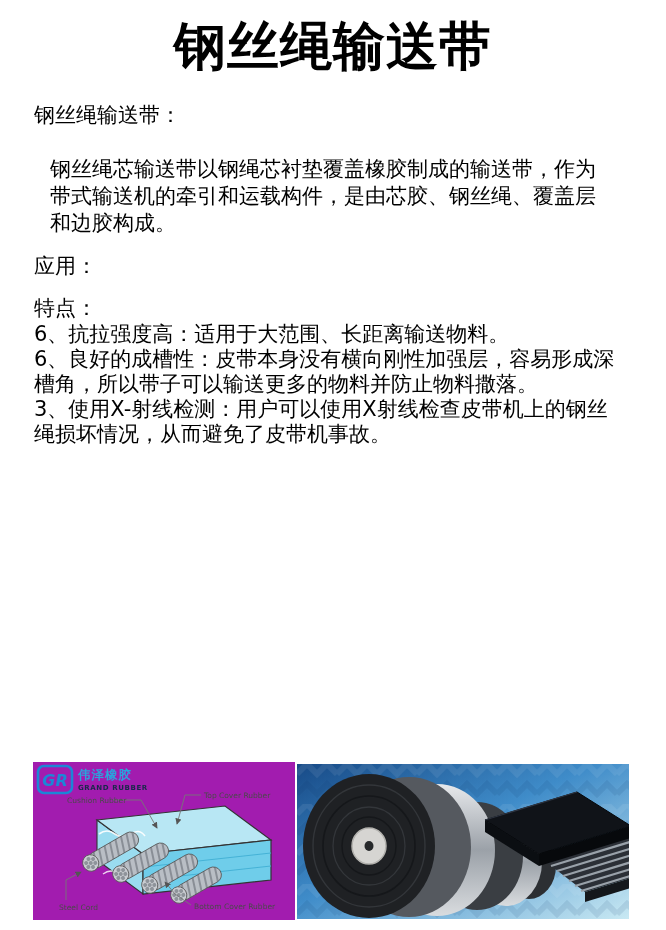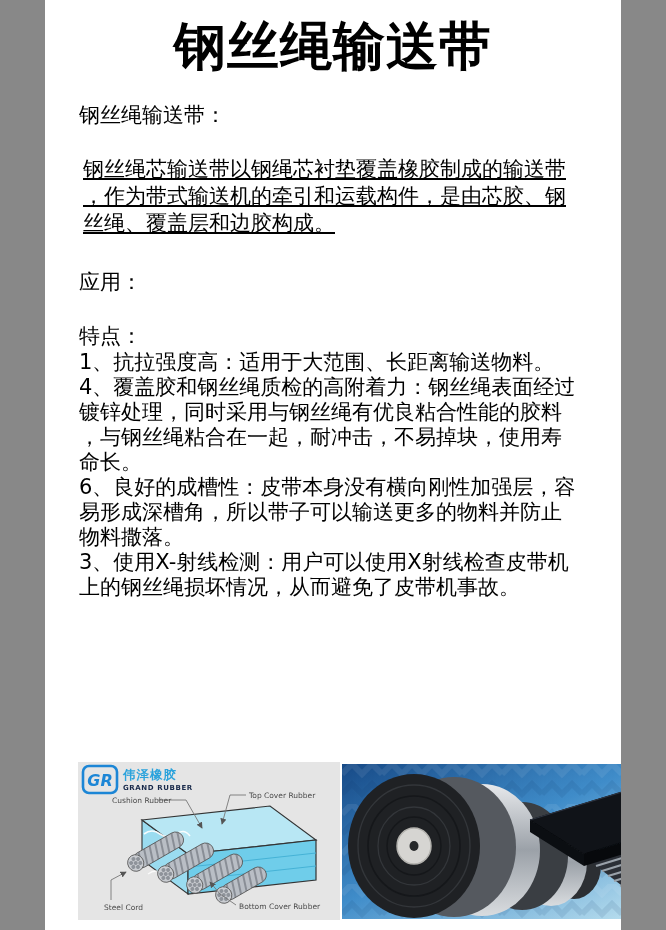--- a/index.html
+++ b/index.html
@@ -1,71 +1,70 @@
 <!DOCTYPE html>
 <html><head>
 <meta charset="utf-8">
 <style>
   html,body{margin:0;padding:0;}
   body{background:#888;}
   .doc{
     position:relative;
-    width:576px;height:930px;
+    width:666px;height:930px;
     margin:0 auto;
     background:#ffffff;
     font-family:"DejaVu Sans","Liberation Sans",sans-serif;
     color:#000;
     overflow:hidden;
   }
   .title{
     margin:0;padding:14px 0 0;
     font-size:52px;line-height:64px;
     font-weight:bold;text-align:center;
     letter-spacing:1px;
   }
   .textflow{
     padding:0 40px 0 34px;
     font-size:21px;
     line-break:anywhere;
     word-break:break-all;
   }
   .p-label{margin:0;line-height:27px;}
   .intro-label{margin-top:24px;}
-  .intro{margin:27px 4px 0;line-height:27px;text-decoration:underline;}
-  .app-label{margin-top:32px;}
+  .intro{margin:27px 16px 0;line-height:27px;}
+  .app-label{margin-top:16px;}
   .app{margin:18px 0 0;line-height:27px;}
-  .feat-label{margin-top:27px;}
+  .feat-label{margin-top:15px;}
   .features{line-height:25px;}
   .feature-item{line-height:25px;}
   .images-row{
     position:absolute;left:0;top:762px;width:666px;height:158px;
   }
   .fig-diagram{
-    position:absolute;left:33px;top:0;width:262px;height:158px;background:#e5e5e5;
+    position:absolute;left:33px;top:0;width:262px;height:158px;background:#a21caf;
   }
   .fig-photo{
     position:absolute;left:297px;top:2px;width:332px;height:155px;
   }
   svg{display:block;}
 </style>
 </head>
 <body>
 
 <div class="doc">
 
   <h1 class="title">钢丝绳输送带</h1>
 
   <div class="textflow">
     <p class="p-label intro-label">钢丝绳输送带：</p>
     <p class="intro"> 钢丝绳芯输送带以钢绳芯衬垫覆盖橡胶制成的输送带，作为带式输送机的牵引和运载构件，是由芯胶、钢丝绳、覆盖层和边胶构成。</p>
     <p class="p-label app-label">应用：</p>
     <p class="p-label feat-label">特点：</p>
     <div class="features">
-      <div class="feature-item">1、抗拉强度高：适用于大范围、长距离输送物料。</div>
-      <div class="feature-item">4、覆盖胶和钢丝绳质检的高附着力：钢丝绳表面经过镀锌处理，同时采用与钢丝绳有优良粘合性能的胶料，与钢丝绳粘合在一起，耐冲击，不易掉块，使用寿命长。</div>
+      <div class="feature-item">6、抗拉强度高：适用于大范围、长距离输送物料。</div>
       <div class="feature-item">6、良好的成槽性：皮带本身没有横向刚性加强层，容易形成深槽角，所以带子可以输送更多的物料并防止物料撒落。</div>
       <div class="feature-item">3、使用X-射线检测：用户可以使用X射线检查皮带机上的钢丝绳损坏情况，从而避免了皮带机事故。</div>
     </div>
   </div>
 
   <div class="images-row">
 
     <div class="fig-diagram">
       <svg width="262" height="158" viewBox="0 0 262 158">
         <defs>

